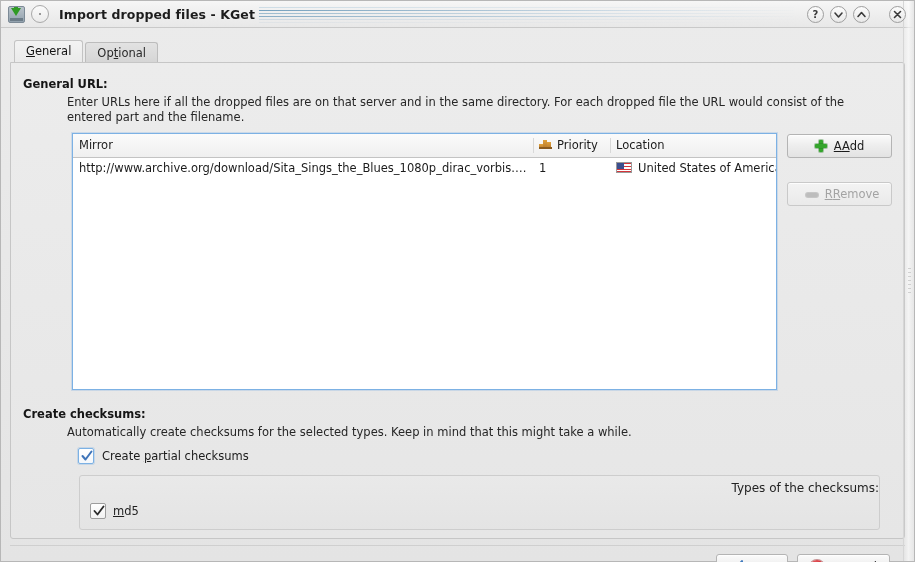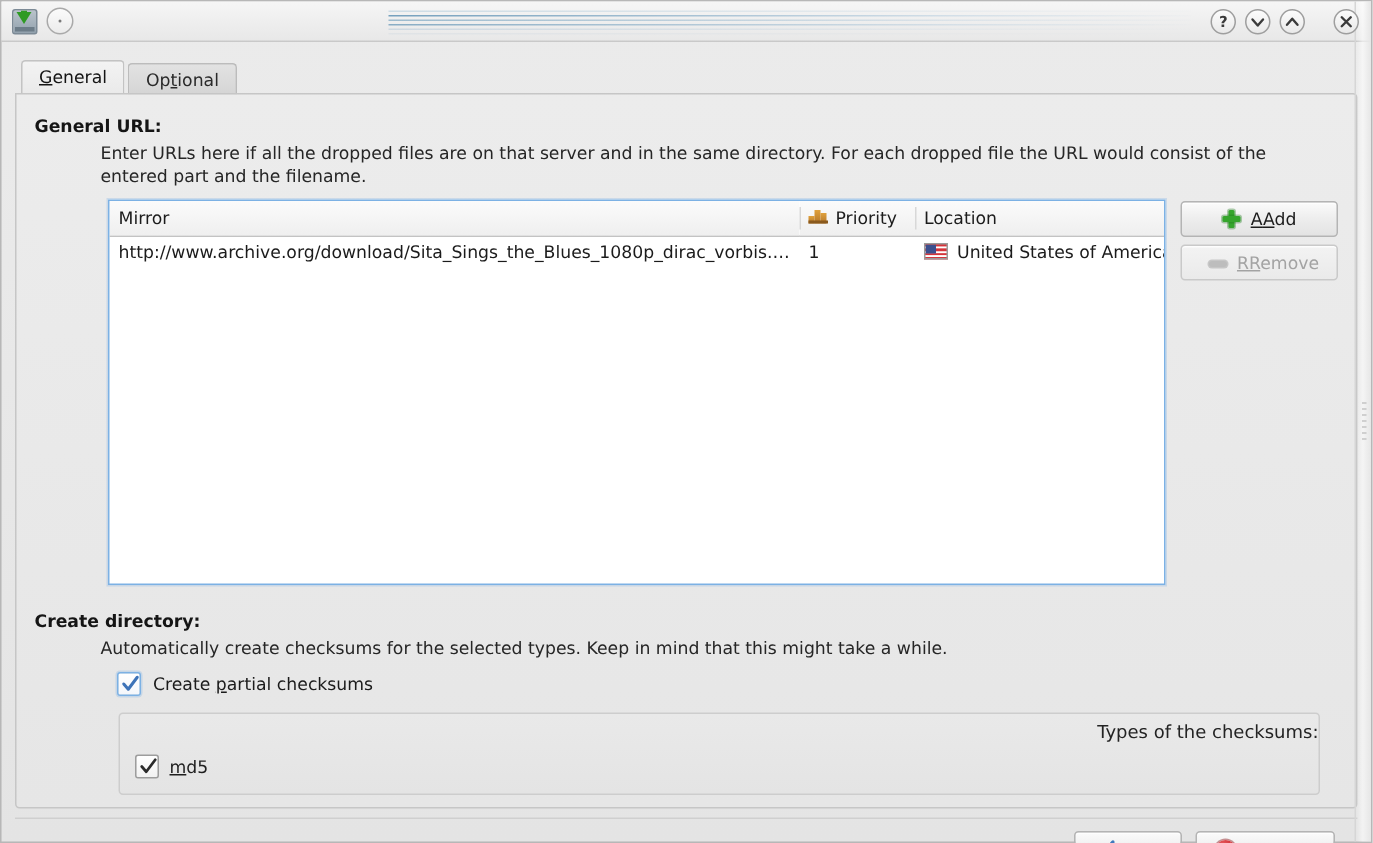--- a/index.html
+++ b/index.html
@@ -310,21 +310,21 @@
     left: 0; top: 0;
     width: 7px; height: 6px;
     background: #3c4f8e;
   }
   .loc-cell { display: flex; align-items: center; gap: 6px; }
 
   
   .sidebtns {
     display: flex;
     flex-direction: column;
-    gap: 5px;
+    gap: 24px;
     padding-top: 1px;
   }
   .btn {
     min-width: 105px;
     height: 24px;
     box-sizing: border-box;
     border: 1px solid #b4b4b4;
     border-radius: 3px;
     background: linear-gradient(to bottom, #fbfbfb 0%, #ededed 50%, #e3e3e3 100%);
     display: flex;
@@ -501,20 +501,21 @@
 <div class="window">
 
   <div class="titlebar">
     <div class="title-left">
       <div class="app-icon">
         <span class="stem"></span>
         <span class="arrow"></span>
         <span class="base"></span>
       </div>
       <div class="sticky-btn"></div>
+      <div class="title-text">Import dropped files - KGet</div>
     </div>
 
     <div class="title-lines">
       <i class="l1"></i>
         <i class="l2"></i>
         <i class="l3"></i>
         <i class="l4"></i>
         <i class="l5"></i>
         <i class="l6"></i>
     </div>
@@ -603,21 +604,21 @@
           <span><u>A</u><span><u>A</u>dd</span></span>
         </div>
         <div class="btn disabled">
           <span class="icon-minus"></span>
           <span><u>R</u><span><u>R</u>emove</span></span>
         </div>
       </div>
     </div>
 
     <div class="checksums">
-      <div class="section-title">Create directory:</div>
+      <div class="section-title">Create checksums:</div>
       <div class="section-desc">Automatically create checksums for the selected types. Keep in mind that this might take a while.</div>
 
       <div class="cbrow">
         <span class="cbox">
           <svg class="tick" viewBox="0 0 12 14">
             <path d="M1.5 7 L4.5 10.5 L10.5 2.5" stroke="#3d73b8" stroke-width="2" fill="none" stroke-linecap="round" stroke-linejoin="round"></path>
           </svg>
         </span>
         <span>Create <u>p</u>artial checksums</span>
       </div>

